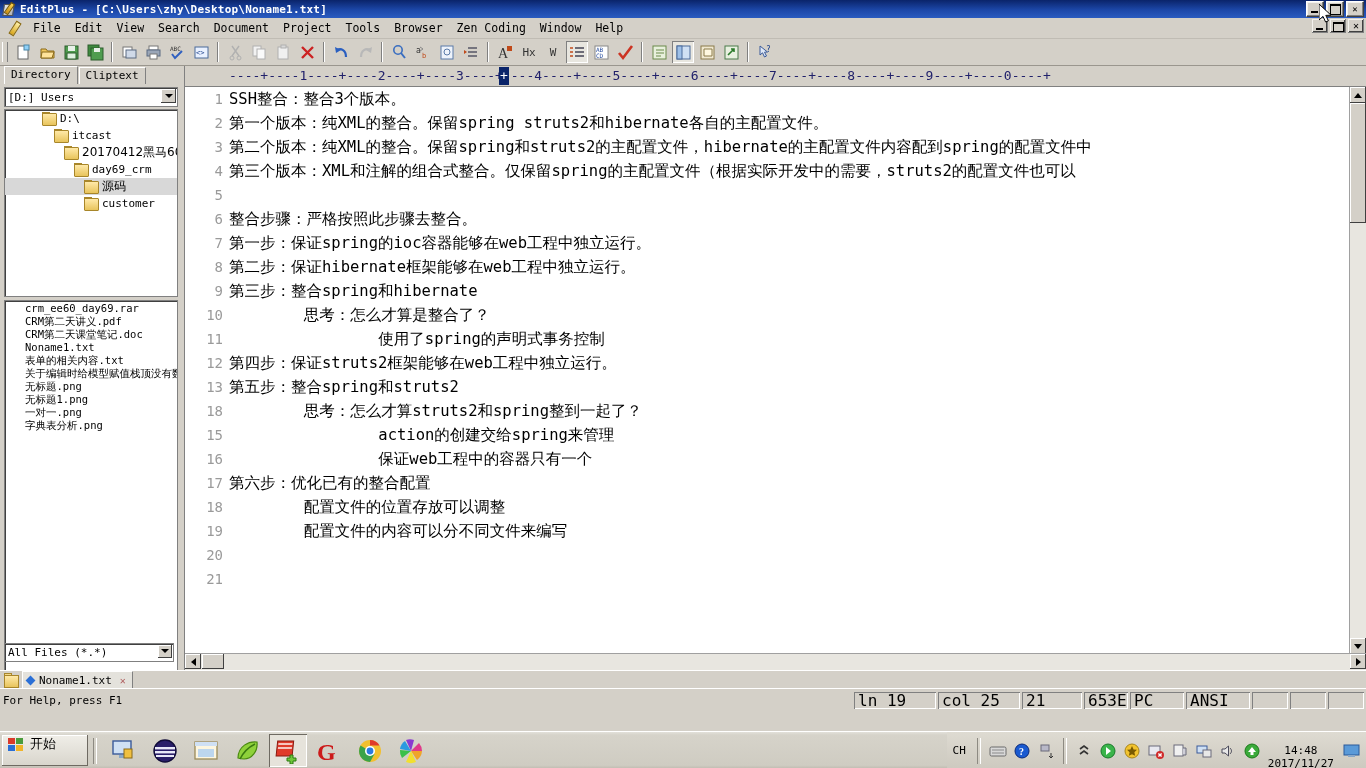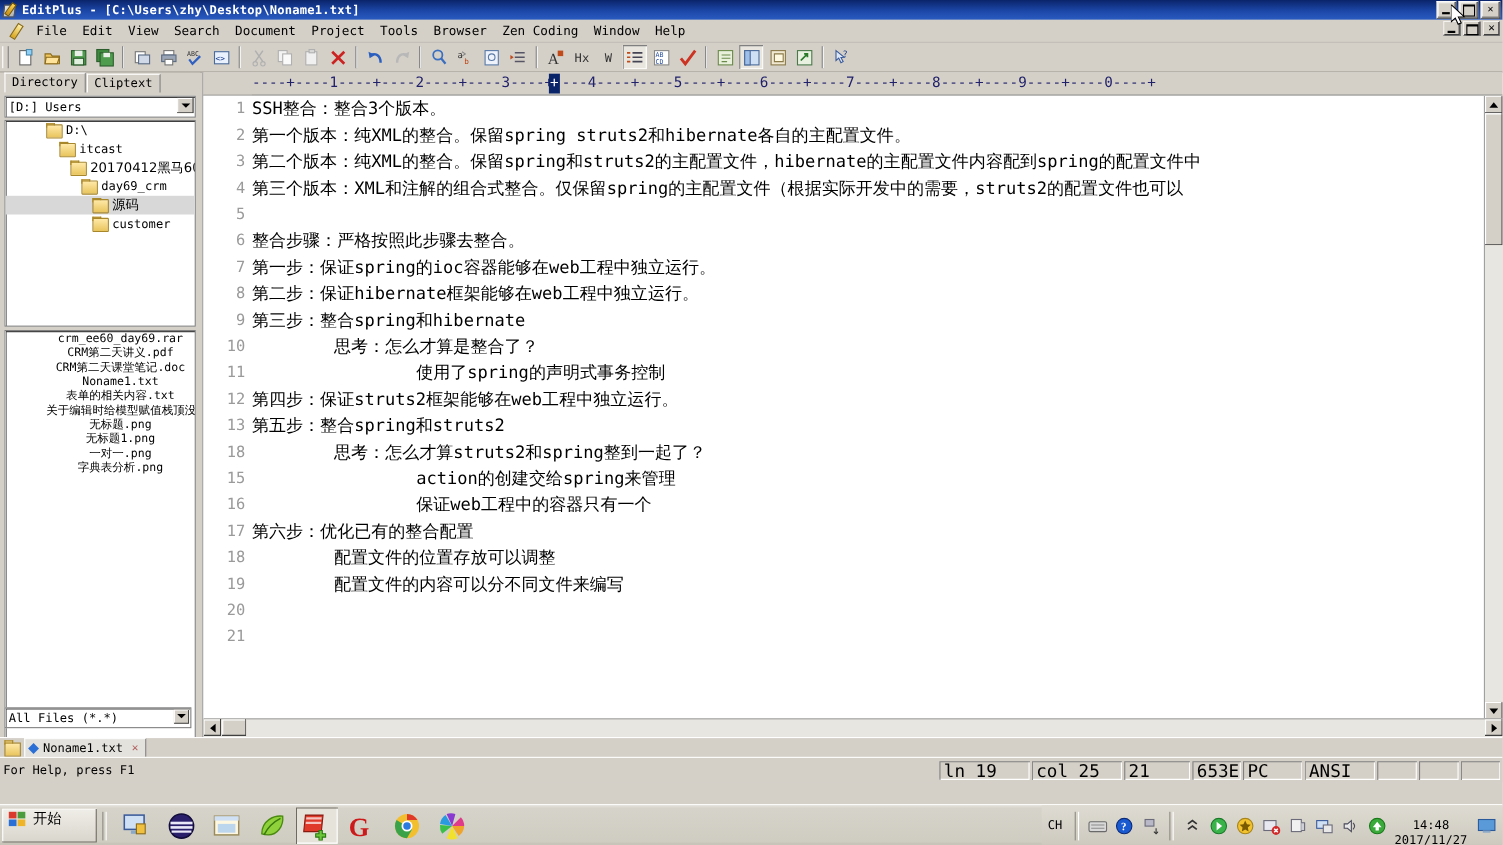--- a/index.html
+++ b/index.html
@@ -97,21 +97,20 @@
     display:flex; align-items:center; justify-content:center;
     font-size: 11px; font-family:"DejaVu Sans Mono",monospace; color:#333;
   }
   .tb-btn.active { background:#e8e6df; box-shadow: inset 1px 1px 0 #808080, inset -1px -1px 0 #fff; }
   .tb-btn svg { display:block; }
 
   
   .leftpane {
     position: absolute; left: 0; top: 66px; width: 182px; height: 618px;
     background: #d4d0c8;
-    text-align: center;
   }
   .tabs-row { display:flex; height: 18px; padding-left: 4px; align-items:flex-end; }
   .ptab {
     font-family:"DejaVu Sans Mono",monospace; font-size: 11px; color:#000;
     padding: 1px 6px 2px 6px; background:#d4d0c8;
     border-left:1px solid #fff; border-top:1px solid #fff; border-right:1px solid #808080;
     margin-right: 1px; position:relative; top:0;
   }
   .ptab.sel { background:#d4d0c8; font-weight:normal; padding-bottom:3px; }
 
@@ -159,22 +158,21 @@
   .tlabel-cn { font-family:"DejaVu Sans", sans-serif; font-size:12px; }
 
   .listbox {
     margin: 3px 4px 0 4px; height: 370px; background:#fff;
     border:1px solid #808080; box-shadow: inset 1px 1px 0 #404040;
     overflow: hidden; padding-top:1px;
   }
   .lrow {
     height: 13px; line-height: 13px; white-space:nowrap; overflow:hidden;
     font-family:"DejaVu Sans Mono",monospace; font-size: 10.5px; color:#000;
-    padding-left: 1px;
-    margin-left: 36px;
+    padding-left: 20px;
   }
 
   .filter-row { position:absolute; left:0; bottom:22px; width:182px; height:20px; display:flex; align-items:center; }
   .filter-combo {
     margin-left:4px; width: 168px; height:17px; background:#fff;
     border:1px solid #808080; box-shadow: inset 1px 1px 0 #404040;
     display:flex; align-items:center; position:relative;
   }
   .filter-combo .val { font-family:"DejaVu Sans Mono",monospace; font-size:11px; padding-left:3px; }
   .filter-combo .arrow { position:absolute; right:1px; top:1px; width:14px; height:13px;

